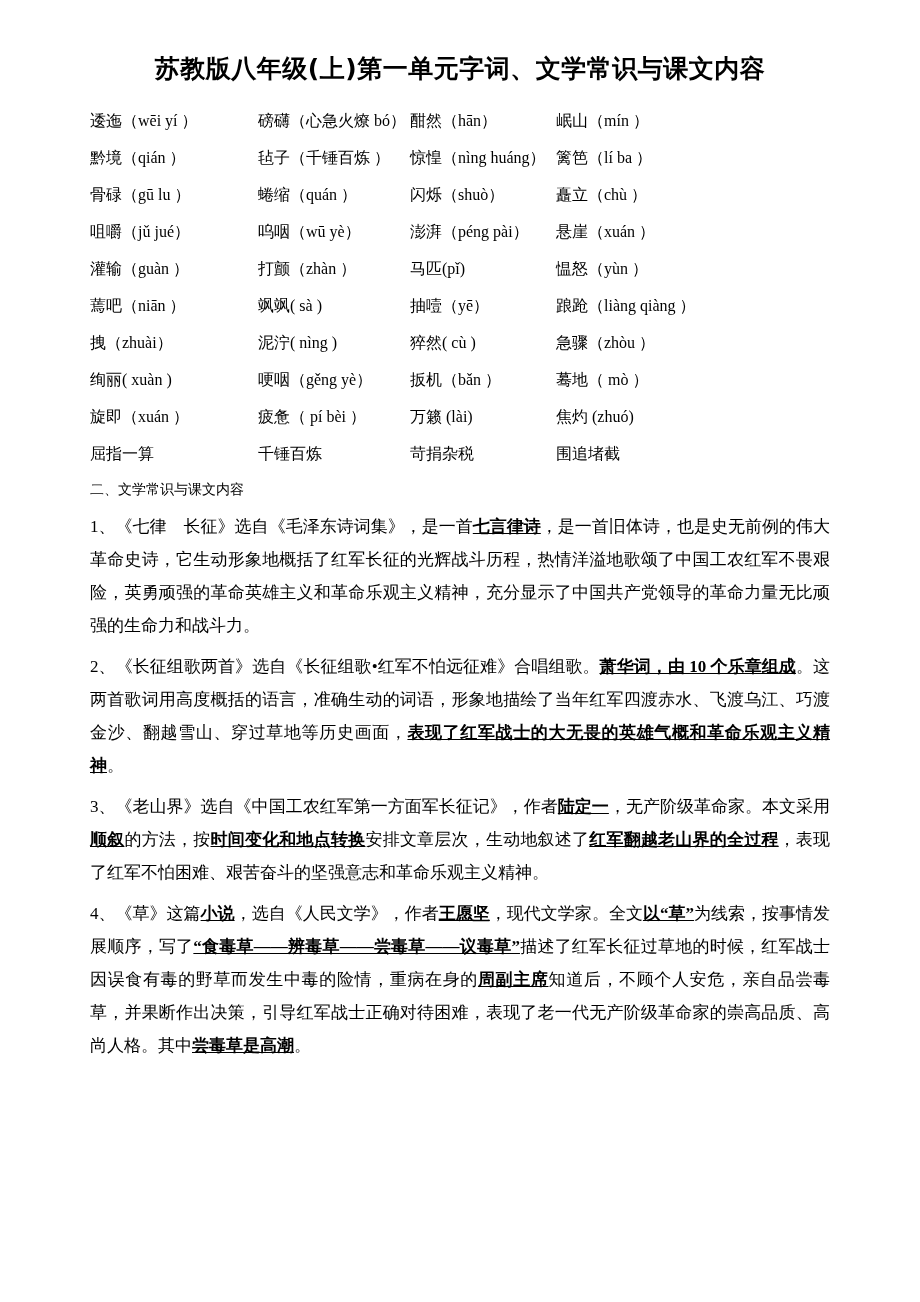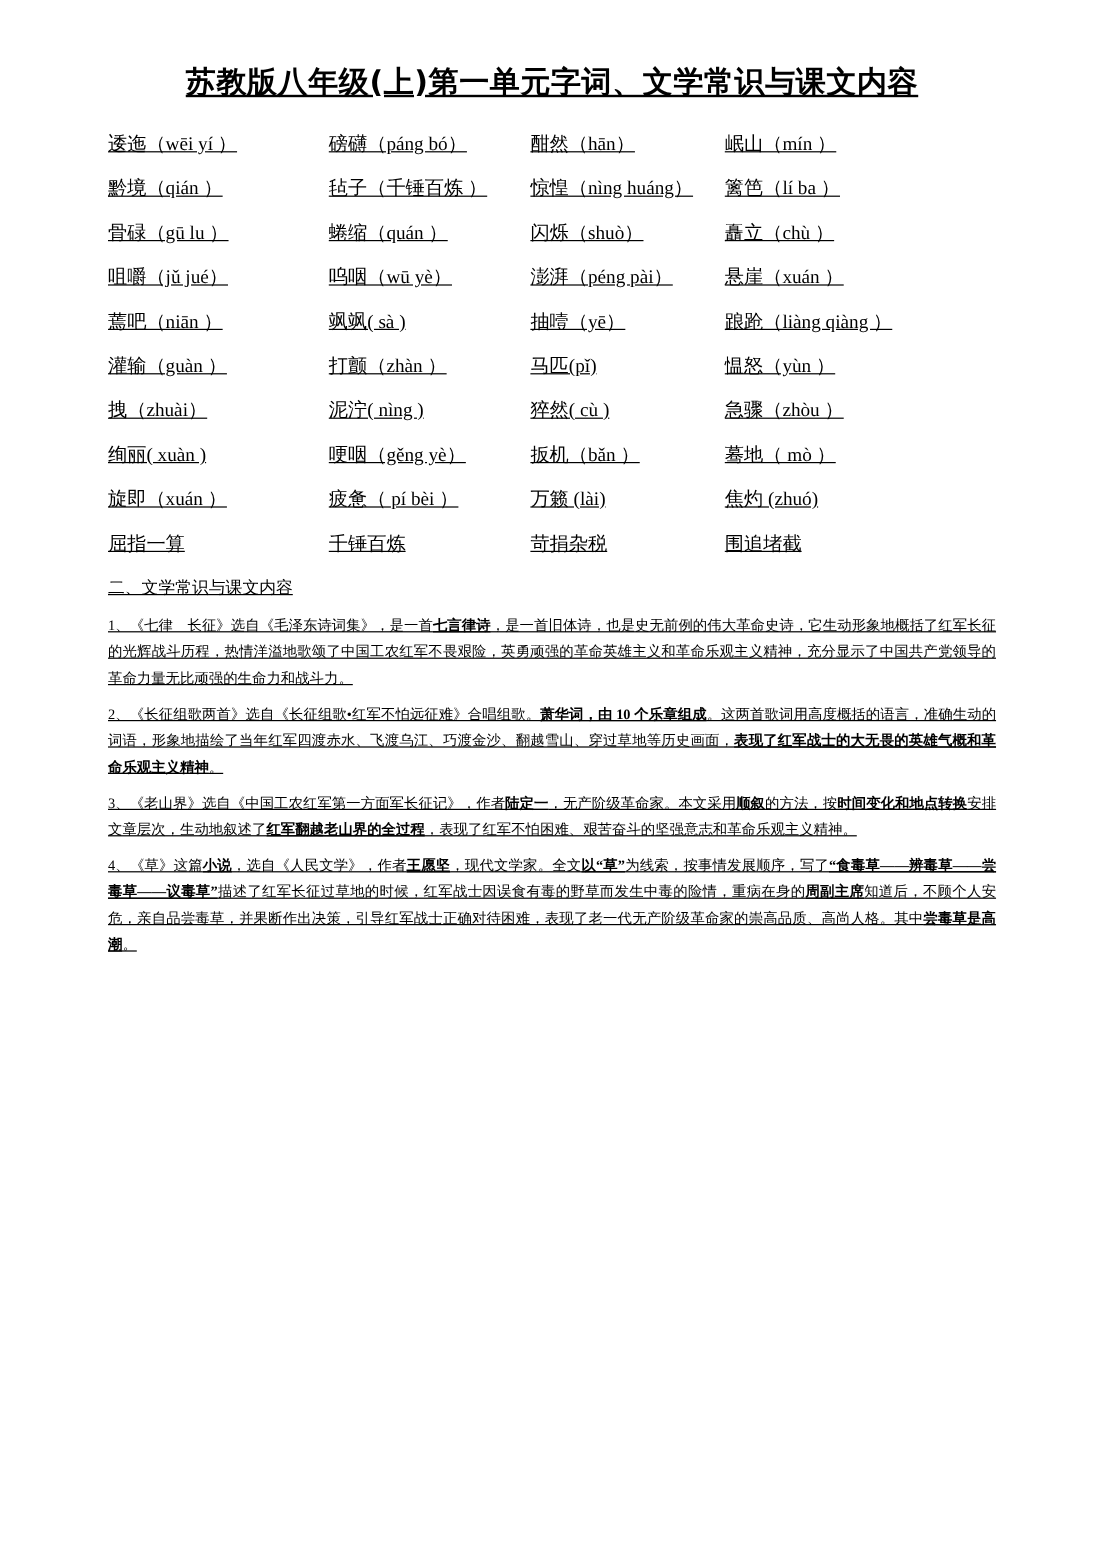--- a/index.html
+++ b/index.html
@@ -9,21 +9,20 @@
   }
   .page {
     width: 920px;
     height: 1302px;
     box-sizing: border-box;
     background: #ffffff;
     color: #000000;
     padding: 46px 90px 30px 90px;
     overflow: hidden;
     font-family: "Liberation Serif", "DejaVu Serif", serif;
-    text-decoration: underline;
   }
   .doc-title {
     text-align: center;
     font-size: 25px;
     font-weight: bold;
     font-family: "DejaVu Sans", "Liberation Sans", sans-serif;
     margin: 6px 0 26px 0;
     letter-spacing: 0.5px;
   }
   .section-heading {
@@ -31,46 +30,45 @@
     margin: 0 0 16px 0;
   }
   .word-rows { margin-bottom: 6px; }
   .word-row {
     display: grid;
     grid-template-columns: 168px 152px 146px auto;
     font-size: 16px;
     line-height: 20px;
     margin-bottom: 17px;
     white-space: nowrap;
-    gap: 16px;
   }
   .word-cell { display: block; }
   .section-heading.second { margin: 6px 0 11px 0; }
   .paras p.para {
-    font-size: 12px;
-    line-height: 22px;
+    font-size: 17px;
+    line-height: 33px;
     text-align: justify;
     margin: 0 0 8px 0;
   }
   .paras .em {
     font-weight: bold;
     text-decoration: underline;
   }
 </style>
 </head>
 <body>
 
 <div class="page">
   <h1 class="doc-title">苏教版八年级(上)第一单元字词、文学常识与课文内容</h1>
 
 
   <div class="word-rows" id="word-rows">
       <div class="word-row">
         <span class="word-cell">逶迤（wēi yí ）</span>
-        <span class="word-cell">磅礴（páng bó）</span>
+        <span class="word-cell">磅礴（心急火燎 bó）</span>
         <span class="word-cell">酣然（hān）</span>
         <span class="word-cell">岷山（mín ）</span>
       </div>
       <div class="word-row">
         <span class="word-cell">黔境（qián ）</span>
         <span class="word-cell">毡子（千锤百炼 ）</span>
         <span class="word-cell">惊惶（nìng huáng）</span>
         <span class="word-cell">篱笆（lí ba ）</span>
       </div>
       <div class="word-row">
@@ -79,30 +77,30 @@
         <span class="word-cell">闪烁（shuò）</span>
         <span class="word-cell">矗立（chù ）</span>
       </div>
       <div class="word-row">
         <span class="word-cell">咀嚼（jǔ jué）</span>
         <span class="word-cell">呜咽（wū yè）</span>
         <span class="word-cell">澎湃（péng pài）</span>
         <span class="word-cell">悬崖（xuán ）</span>
       </div>
       <div class="word-row">
+        <span class="word-cell">灌输（guàn ）</span>
+        <span class="word-cell">打颤（zhàn ）</span>
+        <span class="word-cell">马匹(pǐ)</span>
+        <span class="word-cell">愠怒（yùn ）</span>
+      </div>
+      <div class="word-row">
         <span class="word-cell">蔫吧（niān ）</span>
         <span class="word-cell">飒飒( sà )</span>
         <span class="word-cell">抽噎（yē）</span>
         <span class="word-cell">踉跄（liàng qiàng ）</span>
-      </div>
-      <div class="word-row">
-        <span class="word-cell">灌输（guàn ）</span>
-        <span class="word-cell">打颤（zhàn ）</span>
-        <span class="word-cell">马匹(pǐ)</span>
-        <span class="word-cell">愠怒（yùn ）</span>
       </div>
       <div class="word-row">
         <span class="word-cell">拽（zhuài）</span>
         <span class="word-cell">泥泞( nìng )</span>
         <span class="word-cell">猝然( cù )</span>
         <span class="word-cell">急骤（zhòu ）</span>
       </div>
       <div class="word-row">
         <span class="word-cell">绚丽( xuàn )</span>
         <span class="word-cell">哽咽（gěng yè）</span>

